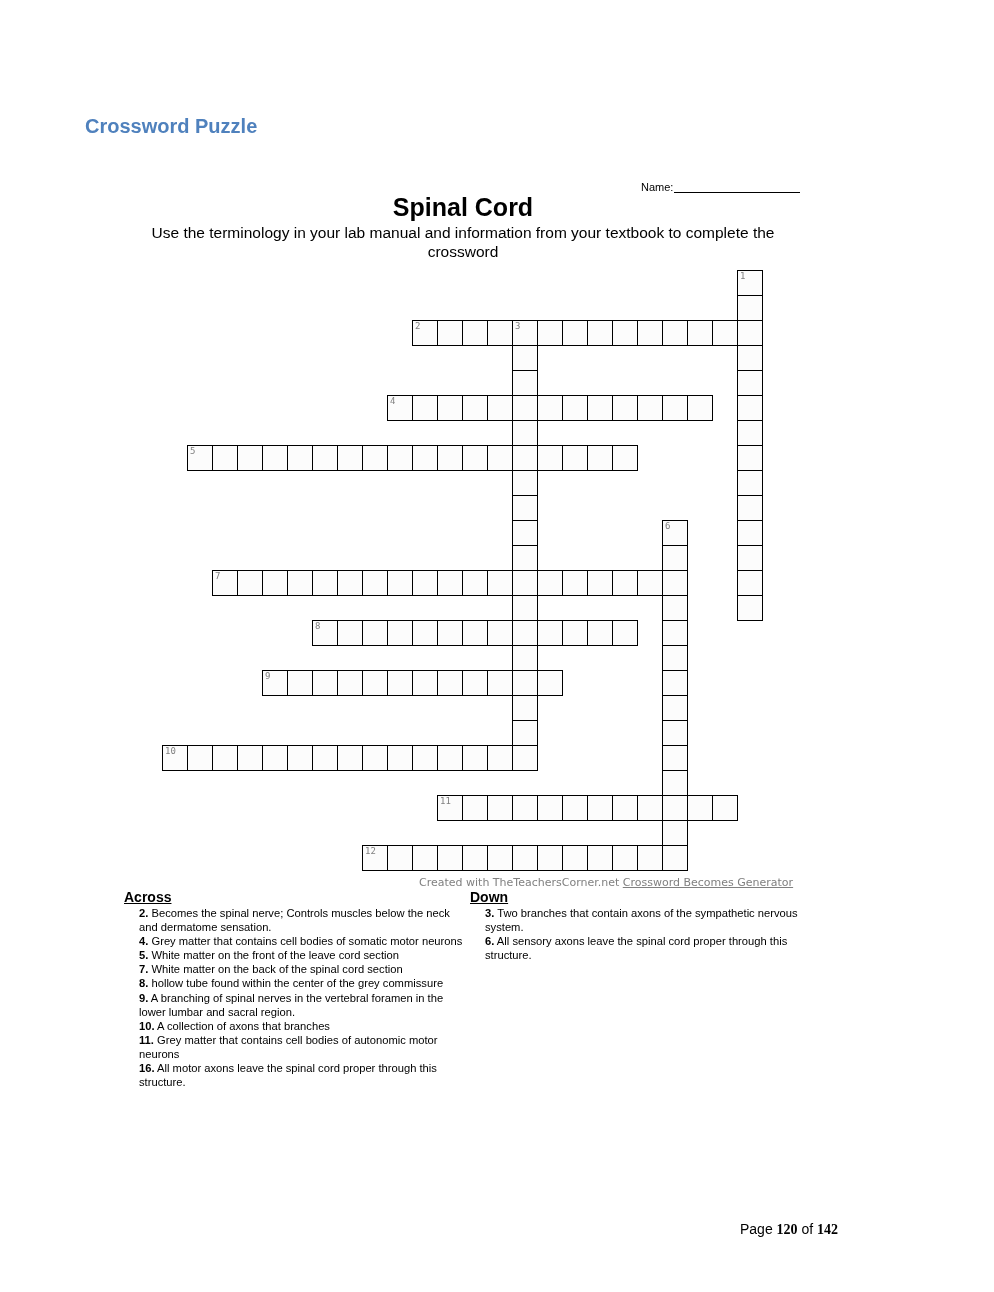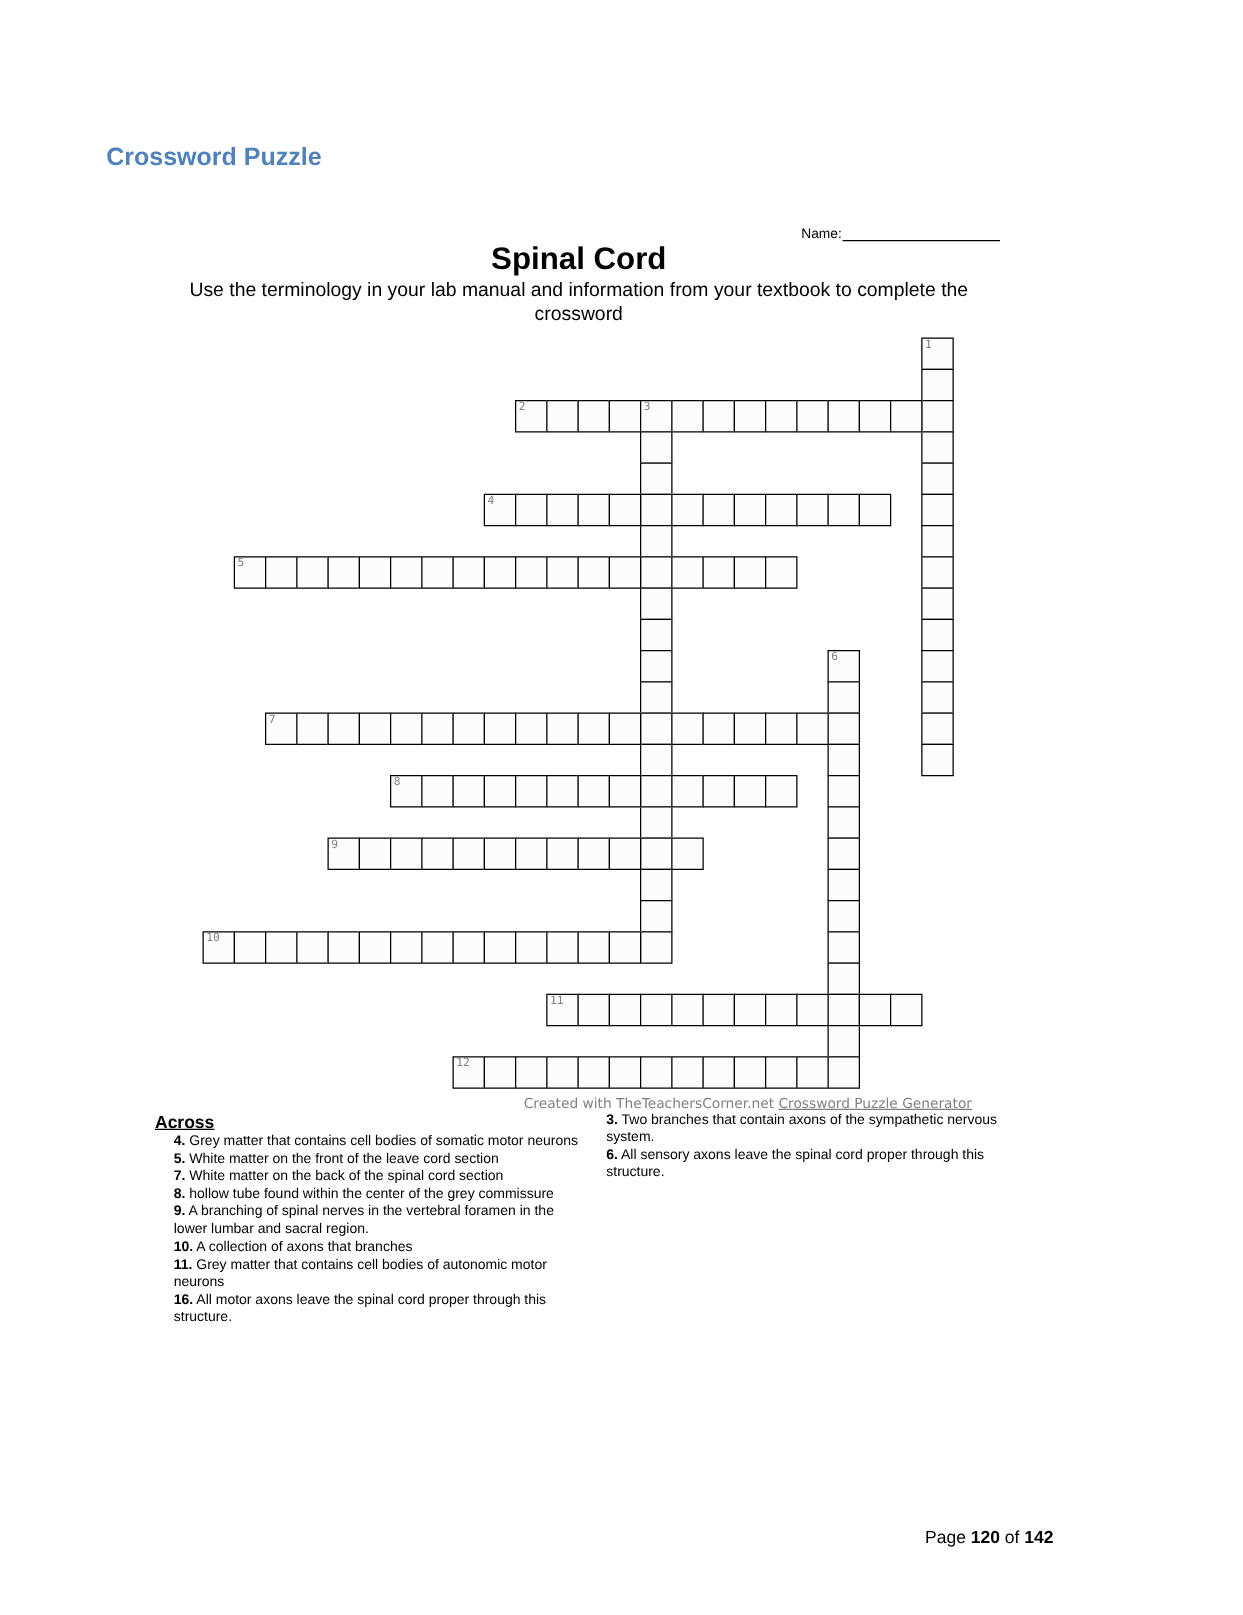--- a/index.html
+++ b/index.html
@@ -14,21 +14,21 @@
   .cell-num { position: absolute; left: 2px; top: 0px; font-family: "DejaVu Sans Mono", monospace; font-size: 9px; color: #808080; line-height: 11px; }
   .credit { position: absolute; left: 419px; top: 876px; font-family: "DejaVu Sans", sans-serif; font-size: 11px; color: #808080; }
   .credit-link { text-decoration: underline; }
   .clues { position: absolute; top: 889px; font-size: 11.2px; line-height: 14.1px; }
   .clues-across { left: 124px; width: 340px; }
   .clues-down { left: 470px; width: 345px; }
   .clue-heading { font-size: 14px; font-weight: bold; text-decoration: underline; line-height: 17px; }
   .clue { padding-left: 15px; }
   .clue-num { font-weight: bold; }
   .page-footer { position: absolute; left: 740px; top: 1221px; font-size: 14px; }
-  .page-footer b { font-weight: bold; }
+  .page-footer b { font-weight: bold; font-family: Liberation Serif, serif; }
 </style>
 </head>
 <body>
 
 <div class="section-heading">Crossword Puzzle</div>
 
 <div class="name-row">
   <span>Name:</span>
   <span class="name-line"></span>
 </div>
@@ -221,38 +221,40 @@
     <div class="cell" style="left: 325px; top: 575px;"></div>
     <div class="cell" style="left: 350px; top: 575px;"></div>
     <div class="cell" style="left: 375px; top: 575px;"></div>
     <div class="cell" style="left: 400px; top: 575px;"></div>
     <div class="cell" style="left: 425px; top: 575px;"></div>
     <div class="cell" style="left: 450px; top: 575px;"></div>
     <div class="cell" style="left: 475px; top: 575px;"></div>
   </div>
 
 <div class="credit">
-  <span>Created with TheTeachersCorner.net </span><span class="credit-link">Crossword Puzzle Generator</span>
+  <span>Created with TheTeachersCorner.net </span><span class="credit-link">Crossword Becomes Generator</span>
 </div>
 
 <div class="clues clues-across">
   <div class="clue-heading">Across</div>
   <div id="across-list">
+      <div class="clue"><span class="clue-num">2.</span><span> Becomes the spinal nerve; Controls muscles below the neck and dermatome sensation.</span></div>
       <div class="clue"><span class="clue-num">4.</span><span> Grey matter that contains cell bodies of somatic motor neurons</span></div>
       <div class="clue"><span class="clue-num">5.</span><span> White matter on the front of the leave cord section</span></div>
       <div class="clue"><span class="clue-num">7.</span><span> White matter on the back of the spinal cord section</span></div>
       <div class="clue"><span class="clue-num">8.</span><span> hollow tube found within the center of the grey commissure</span></div>
       <div class="clue"><span class="clue-num">9.</span><span> A branching of spinal nerves in the vertebral foramen in the lower lumbar and sacral region.</span></div>
       <div class="clue"><span class="clue-num">10.</span><span> A collection of axons that branches</span></div>
       <div class="clue"><span class="clue-num">11.</span><span> Grey matter that contains cell bodies of autonomic motor neurons</span></div>
       <div class="clue"><span class="clue-num">16.</span><span> All motor axons leave the spinal cord proper through this structure.</span></div>
     </div>
 </div>
 
 <div class="clues clues-down">
+  <div class="clue-heading">Down</div>
   <div id="down-list">
       <div class="clue"><span class="clue-num">3.</span><span> Two branches that contain axons of the sympathetic nervous system.</span></div>
       <div class="clue"><span class="clue-num">6.</span><span> All sensory axons leave the spinal cord proper through this structure.</span></div>
     </div>
 </div>
 
 <div class="page-footer">
   <span>Page </span><b>120</b><span> of </span><b>142</b>
 </div>
 

